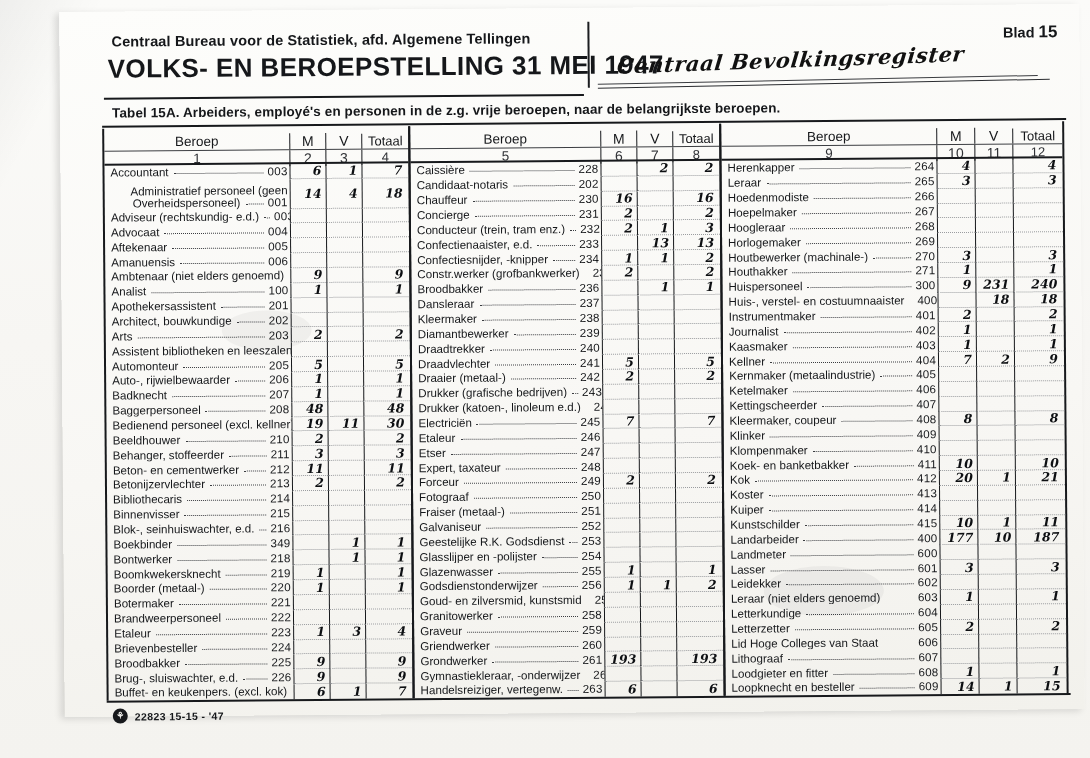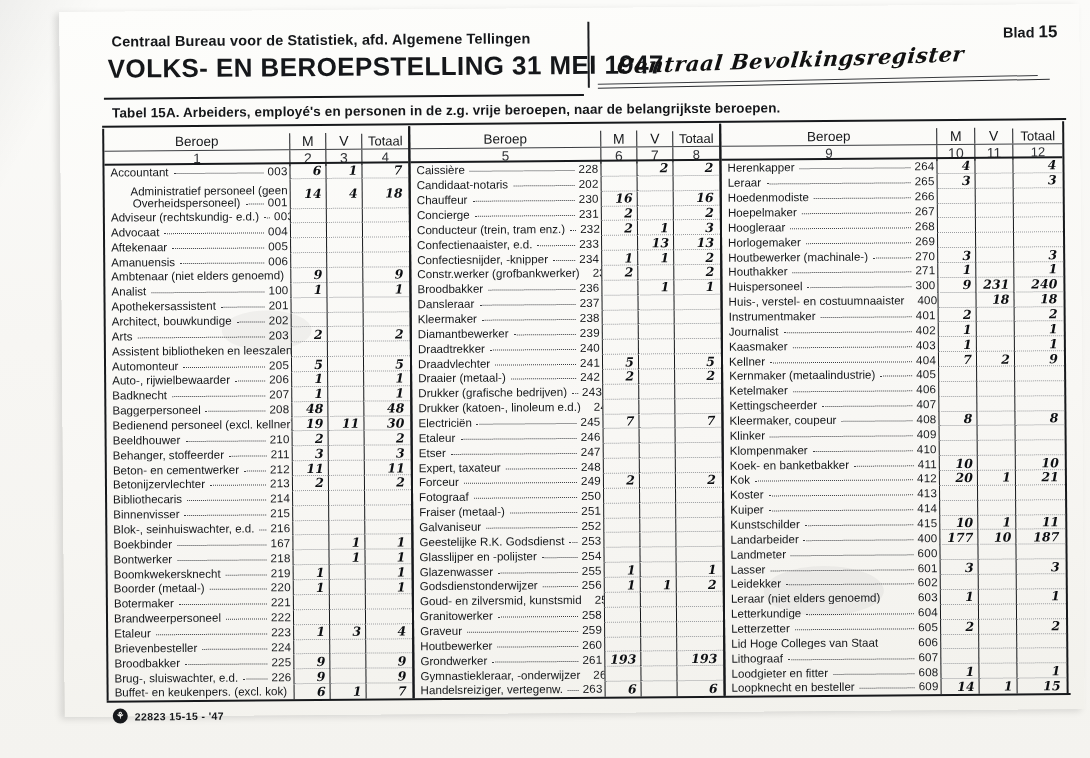--- a/index.html
+++ b/index.html
@@ -487,21 +487,21 @@
                 <span class="code">216</span>
               </div>
               <div class="c-num"></div>
               <div class="c-num"></div>
               <div class="c-tot"></div>
             </div>
             <div class="row">
               <div class="c-label">
                 <span class="lbl">Boekbinder</span>
                 <span class="leader"></span>
-                <span class="code">167</span>
+                <span class="code">349</span>
               </div>
               <div class="c-num"></div>
               <div class="c-num">1</div>
               <div class="c-tot">1</div>
             </div>
             <div class="row">
               <div class="c-label">
                 <span class="lbl">Bontwerker</span>
                 <span class="leader"></span>
                 <span class="code">218</span>
@@ -933,21 +933,21 @@
                 <span class="lbl">Graveur</span>
                 <span class="leader"></span>
                 <span class="code">259</span>
               </div>
               <div class="c-num"></div>
               <div class="c-num"></div>
               <div class="c-tot"></div>
             </div>
             <div class="row">
               <div class="c-label">
-                <span class="lbl">Houtbewerker</span>
+                <span class="lbl">Griendwerker</span>
                 <span class="leader"></span>
                 <span class="code">260</span>
               </div>
               <div class="c-num"></div>
               <div class="c-num"></div>
               <div class="c-tot"></div>
             </div>
             <div class="row">
               <div class="c-label">
                 <span class="lbl">Grondwerker</span>

